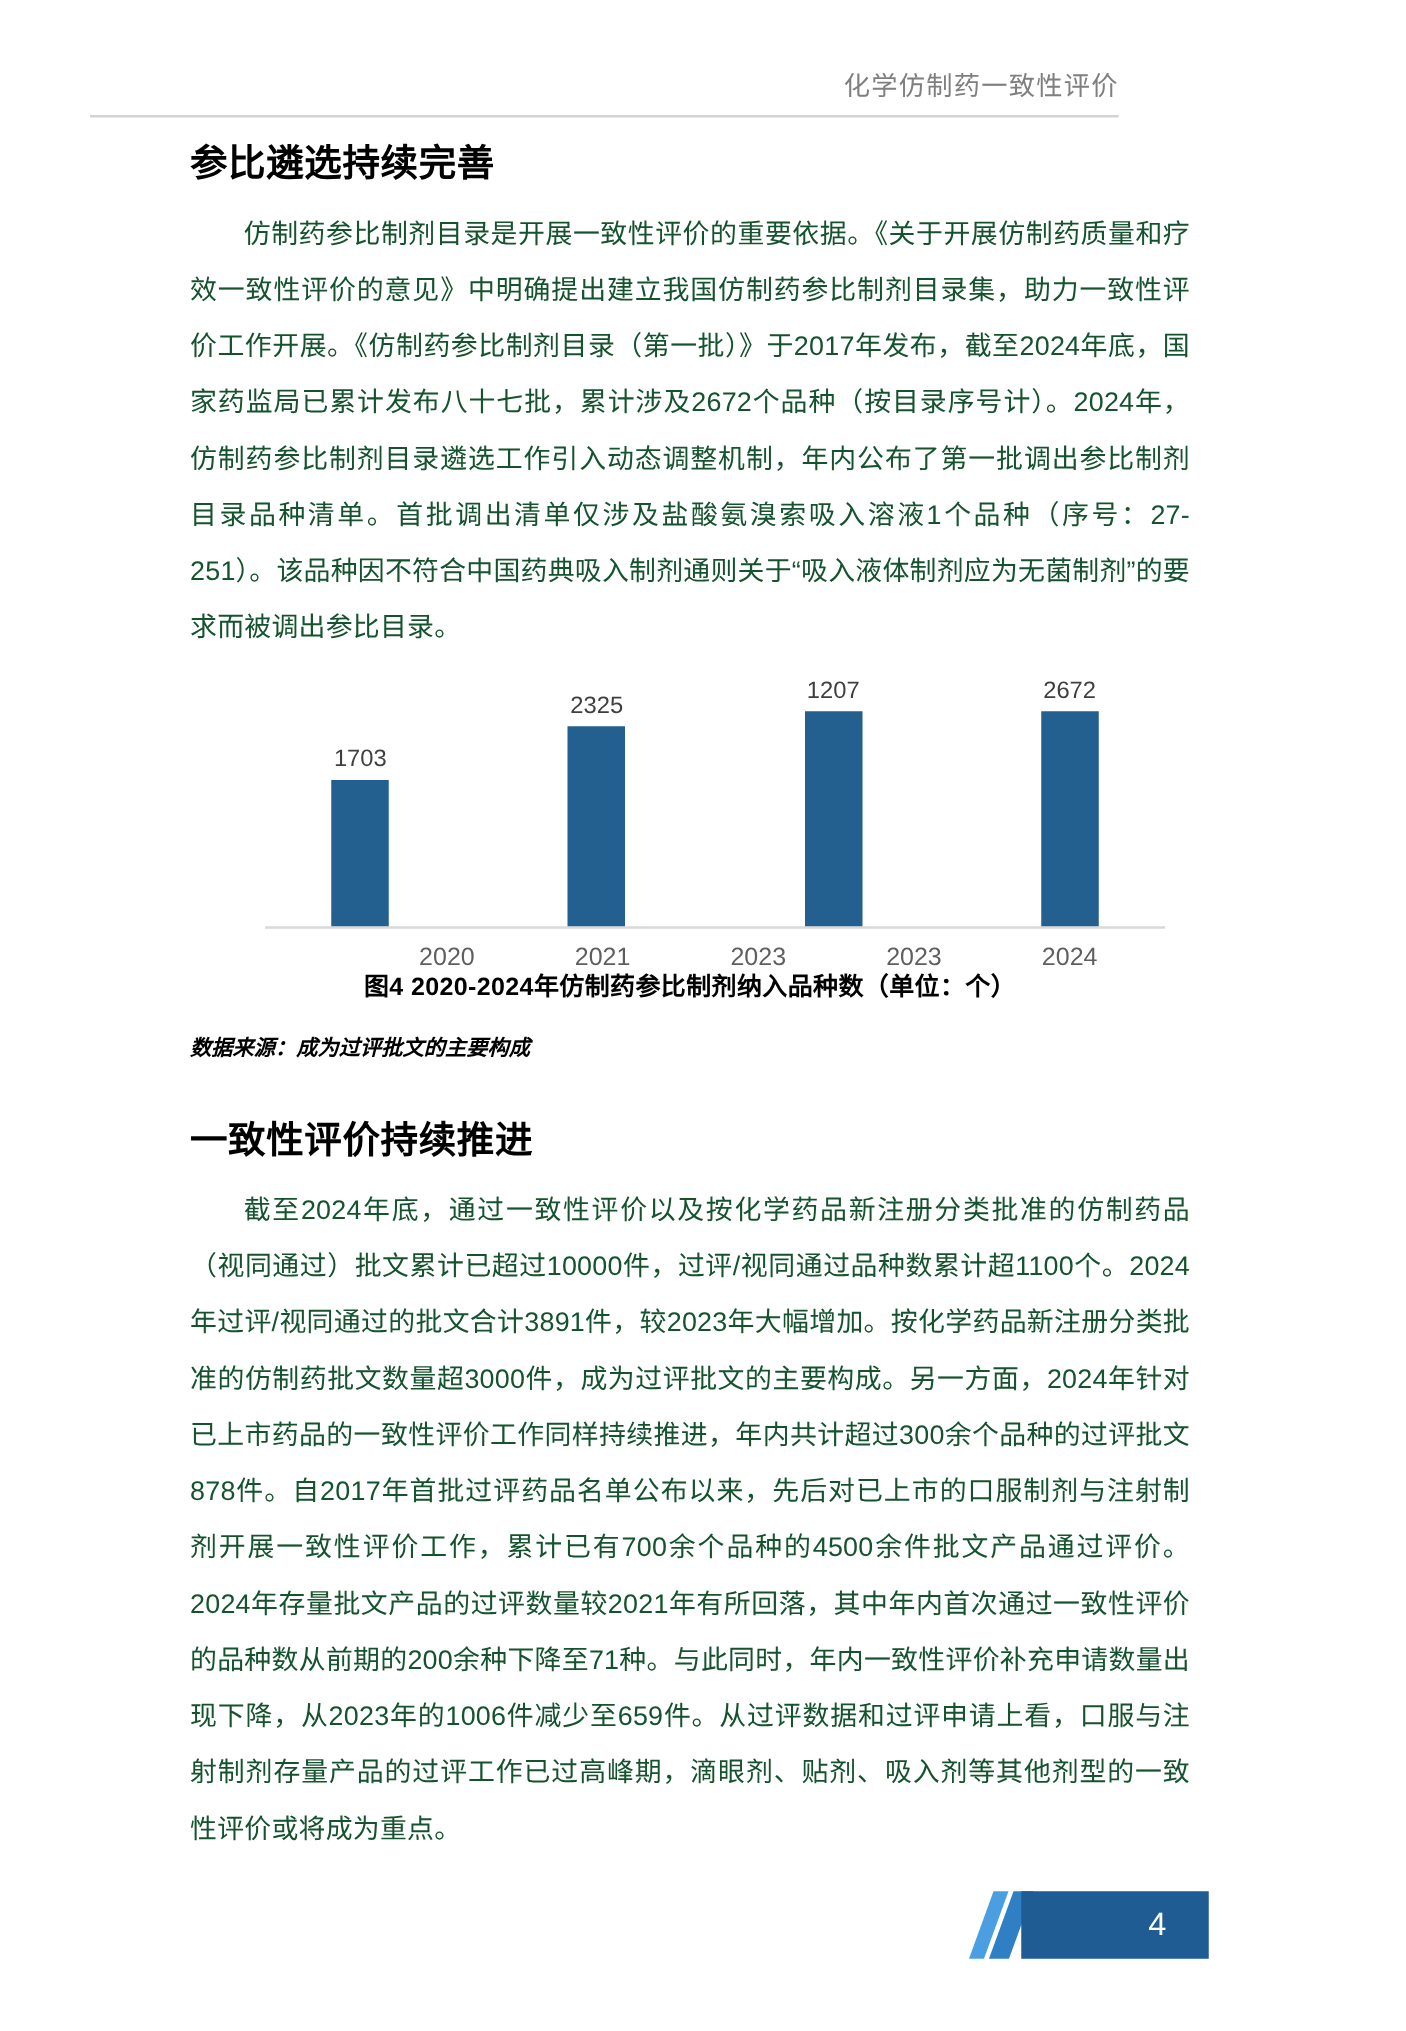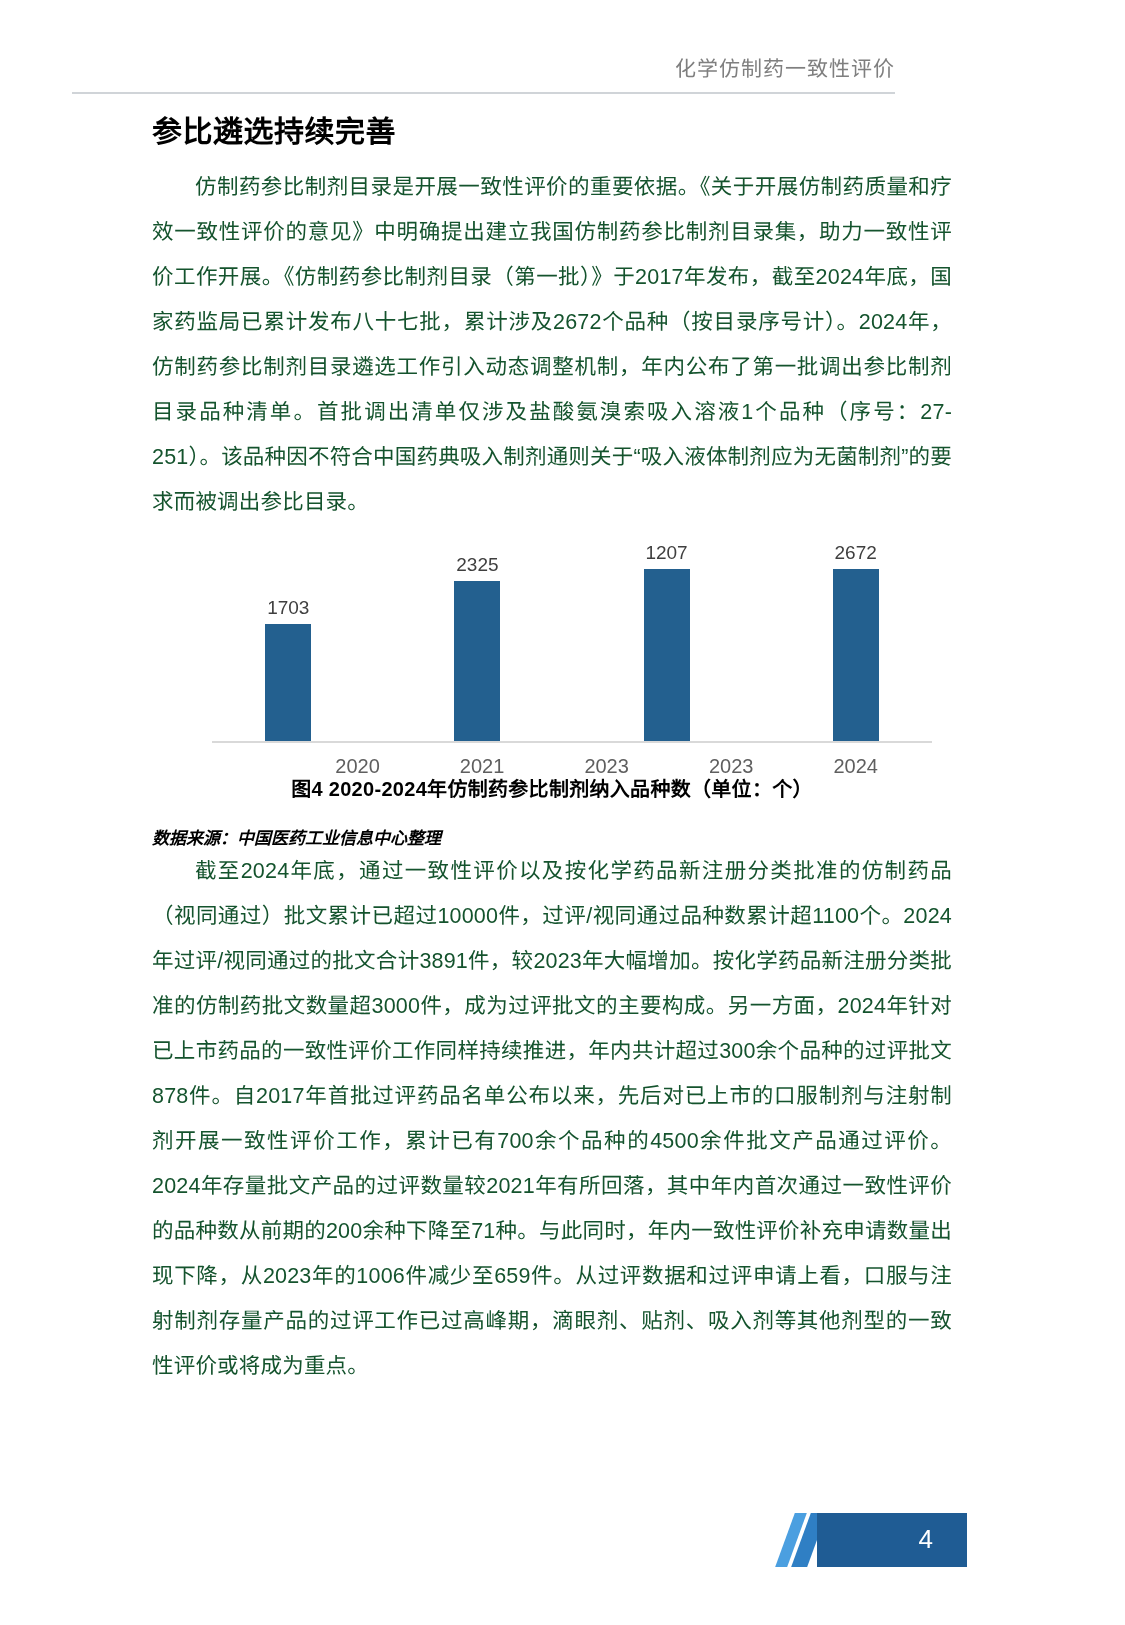--- a/index.html
+++ b/index.html
@@ -227,23 +227,24 @@
         <div class="chart-axis">
           <div class="axis-label">2020</div>
           <div class="axis-label">2021</div>
           <div class="axis-label">2023</div>
           <div class="axis-label">2023</div>
           <div class="axis-label">2024</div>
         </div>
       </div>
 
       <div class="figure-caption">图4 2020-2024年仿制药参比制剂纳入品种数（单位：个）</div>
-      <div class="figure-source">数据来源：中国医药工业信息中心整理</div>
+      <div class="figure-source">数据来源：成为过评批文的主要构成</div>
     </div>
 
+    <h2 class="section-heading second">一致性评价持续推进</h2>
     <p class="body-text">截至2024年底，通过一致性评价以及按化学药品新注册分类批准的仿制药品（视同通过）批文累计已超过10000件，过评/视同通过品种数累计超1100个。2024年过评/视同通过的批文合计3891件，较2023年大幅增加。按化学药品新注册分类批准的仿制药批文数量超3000件，成为过评批文的主要构成。另一方面，2024年针对已上市药品的一致性评价工作同样持续推进，年内共计超过300余个品种的过评批文878件。自2017年首批过评药品名单公布以来，先后对已上市的口服制剂与注射制剂开展一致性评价工作，累计已有700余个品种的4500余件批文产品通过评价。2024年存量批文产品的过评数量较2021年有所回落，其中年内首次通过一致性评价的品种数从前期的200余种下降至71种。与此同时，年内一致性评价补充申请数量出现下降，从2023年的1006件减少至659件。从过评数据和过评申请上看，口服与注射制剂存量产品的过评工作已过高峰期，滴眼剂、贴剂、吸入剂等其他剂型的一致性评价或将成为重点。</p>
 
   </div>
 
   <div class="page-footer">
     <div class="footer-slash s2"></div>
     <div class="footer-slash s1"></div>
     <div class="footer-band"></div>
     <div class="page-number">4</div>
   </div>

